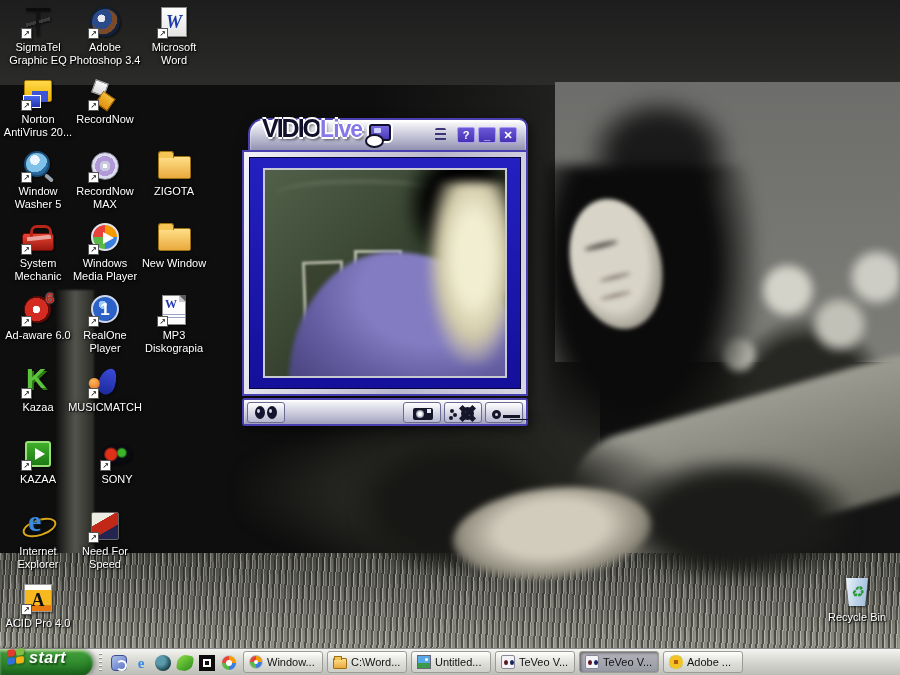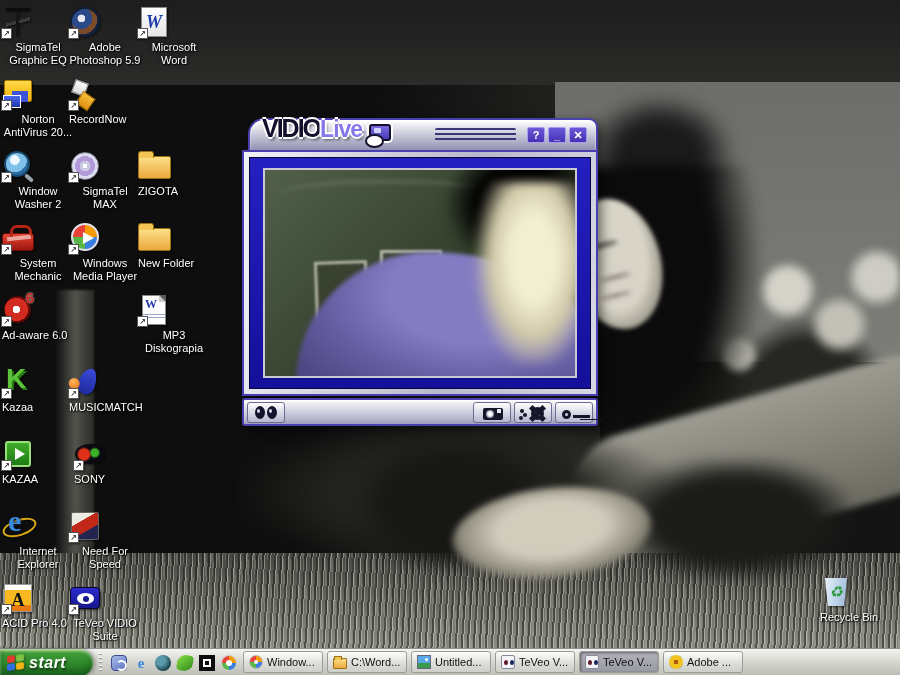--- a/index.html
+++ b/index.html
@@ -36,21 +36,21 @@
   .wp-jacket2{left:620px;top:460px;width:230px;height:120px;background:radial-gradient(ellipse,#1b1b19 50%,transparent 78%);filter:blur(7px);}
   .wp-manface{left:452px;top:488px;width:200px;height:90px;transform:rotate(-6deg);border-radius:50%;
     background:radial-gradient(ellipse at 50% 45%,#d1ccbc 38%,#8f8b7d 65%,transparent 80%);filter:blur(3px);}
   .wp-grass{left:0;top:553px;right:0;height:95px;
     background:
       repeating-linear-gradient(94deg,rgba(235,235,225,.38) 0 1px,transparent 1px 4px,rgba(0,0,0,.42) 4px 6px),
       repeating-linear-gradient(86deg,rgba(200,200,190,.22) 0 2px,transparent 2px 7px),
       linear-gradient(#454540,#8b8b81);}
 
   
-  .dicon{position:absolute;width:72px;display:flex;flex-direction:column;align-items:flex-start;cursor:default;}
+  .dicon{position:absolute;width:72px;display:flex;flex-direction:column;align-items:center;cursor:default;}
   .dlabel{margin-top:3px;font-size:11px;line-height:13px;color:#fff;text-align:center;
     text-shadow:1px 1px 1px #000,0 0 4px #000;max-width:74px;}
   .g{width:32px;height:32px;position:relative;filter:drop-shadow(1px 1px 1px rgba(0,0,0,.6));}
   .sc{position:absolute;left:-1px;bottom:-1px;width:11px;height:11px;background:#fff;border:1px solid #555;
     font-size:8px;line-height:9px;color:#000;text-align:center;z-index:2;}
   .sc:after{content:"↗";}
   .gi{position:absolute;}
 
   .g-eq .gi{left:4px;top:2px;width:24px;height:28px;
     background:linear-gradient(180deg,#0c0c0c 0 3px,transparent 3px),linear-gradient(90deg,transparent 10px,#141414 10px 13px,transparent 13px),
@@ -106,21 +106,21 @@
     background:linear-gradient(#fff 0 18%,#f8b820 19% 78%,#e87810 79%);}
   .g-acid .gi:after{content:"A";position:absolute;inset:5px 0 0 0;text-align:center;font:900 18px "Liberation Serif",serif;color:#111;}
   .g-teveo .gi{left:1px;top:5px;width:30px;height:22px;background:linear-gradient(#2a2ace,#17178e);border:1px solid #05052a;border-radius:4px;}
   .g-teveo .gi:before{content:"";position:absolute;left:6px;top:5px;width:17px;height:11px;background:#fff;border-radius:50%;}
   .g-teveo .gi:after{content:"";position:absolute;left:12px;top:8px;width:6px;height:6px;background:#17178e;border-radius:50%;}
   .g-recycle .gi{left:4px;top:2px;width:24px;height:28px;
     background:linear-gradient(100deg,#eef5fb,#bcd2e8 55%,#9cbada);clip-path:polygon(4% 0,96% 0,84% 100%,16% 100%);}
   .g-recycle .gi:after{content:"♻";position:absolute;inset:5px 0 0 0;text-align:center;font-size:15px;color:#2a9a3a;}
 
   
-  .vwin{position:absolute;left:242px;top:116px;width:356px;height:310px;filter:drop-shadow(3px 4px 6px rgba(0,0,0,.55));}
+  .vwin{position:absolute;left:242px;top:116px;width:286px;height:310px;filter:drop-shadow(3px 4px 6px rgba(0,0,0,.55));}
   .vtitle{position:absolute;left:6px;right:0;top:2px;height:32px;border:2px solid #4a3fae;border-bottom:none;
     border-radius:16px 9px 0 0;background:linear-gradient(#ffffff,#c3c3d6 55%,#9191b1);box-shadow:inset 0 2px 2px #fff;}
   .vlogo{position:absolute;left:12px;top:-6px;white-space:nowrap;z-index:3;}
   .vbrand{font:900 25px "Liberation Sans",sans-serif;letter-spacing:-2px;color:#12102a;
     text-shadow:-2px 0 0 #fff,2px 0 0 #fff,0 -2px 0 #fff,0 2px 0 #fff,2px 3px 3px rgba(0,0,0,.55);}
   .vlive{font:900 23px "Liberation Sans",sans-serif;letter-spacing:-1px;color:#8678e8;
     text-shadow:-2px 0 0 #fff,2px 0 0 #fff,0 -2px 0 #fff,0 2px 0 #fff,2px 3px 3px rgba(0,0,0,.55);}
   .vlogo-icon{display:inline-block;position:relative;top:4px;left:2px;width:22px;height:17px;
     background:linear-gradient(#7a6ae0,#4a3ab8);border:2px solid #12102a;border-radius:3px;box-shadow:0 0 0 2px #fff;}
   .vlogo-icon:before{content:"";position:absolute;left:3px;top:2px;width:7px;height:5px;background:#cfd2ff;border-radius:1px;}
@@ -165,21 +165,21 @@
   .i-key{left:6px;top:7px;width:9px;height:9px;border:3px solid #16162a;border-radius:50%;}
   .i-key:after{content:"";position:absolute;left:8px;top:2px;width:17px;height:3px;background:#16162a;
     box-shadow:6px 3px 0 -1px #16162a,10px 3px 0 -1px #16162a,14px 3px 0 -1px #16162a;}
 
   
   .taskbar{position:absolute;left:0;right:0;bottom:0;height:27px;
     background:linear-gradient(#f4f4f0,#d9d9d3 45%,#bdbdb7);border-top:1px solid #8f8f91;z-index:10;}
   .start{position:absolute;left:0;top:0;width:93px;height:27px;border-radius:0 13px 13px 0;cursor:pointer;
     background:linear-gradient(#7fbf4d 0%,#3f9c38 14%,#2f8a2c 55%,#267029 100%);
     box-shadow:inset 0 2px 3px rgba(255,255,255,.5),inset 0 -5px 9px rgba(0,60,0,.45),2px 0 4px rgba(0,0,0,.35);
-    display:flex;align-items:center;gap:5px;padding-left:7px;}
+    display:flex;align-items:flex-start;gap:5px;padding-left:7px;}
   .start-label{color:#fff;font:italic 700 16px "Liberation Sans",sans-serif;text-shadow:1px 2px 2px rgba(0,0,0,.55);letter-spacing:.5px;}
   .flag{width:17px;height:15px;display:grid;grid-template:1fr 1fr/1fr 1fr;gap:1px;transform:skewY(-7deg);filter:drop-shadow(1px 1px 1px rgba(0,0,0,.4));}
   .flag i{border-radius:2px;}
   .f1{background:#e23a2e;}.f2{background:#7ec142;}.f3{background:#2f6fe0;}.f4{background:#f2b410;}
   .grip{width:3px;height:19px;margin:0 3px;background:repeating-linear-gradient(180deg,#fff 0 1px,#8f8f96 1px 2px,transparent 2px 4px);}
   .ql{position:absolute;left:96px;top:0;height:27px;display:flex;align-items:center;gap:6px;}
   .qi{width:16px;height:16px;position:relative;cursor:pointer;flex:none;}
   .qi-msn{border-radius:4px;background:linear-gradient(145deg,#aebfe8,#5a74c4);border:1px solid #3c4c94;}
   .qi-msn:after{content:"";position:absolute;left:4px;top:4px;width:7px;height:7px;border:2px solid #fff;border-radius:50%;border-left-color:transparent;}
   .qi-ie{font:700 15px/16px "Liberation Serif",serif;color:#3a8ade;text-align:center;}
@@ -249,21 +249,21 @@
         <i class="gi"></i>
         <span class="sc"></span>
       </div>
     <div class="dlabel">SigmaTel Graphic EQ</div>
     </div>
   <div class="dicon" style="left:69px;top:6px">
     <div class="g g-ps">
         <i class="gi"></i>
         <span class="sc"></span>
       </div>
-    <div class="dlabel">Adobe Photoshop 5.9</div>
+    <div class="dlabel">Adobe Photoshop 3.4</div>
     </div>
   <div class="dicon" style="left:138px;top:6px">
     <div class="g g-word">
         <i class="gi"></i>
         <span class="sc"></span>
       </div>
     <div class="dlabel">Microsoft Word</div>
     </div>
 
   <div class="dicon" style="left:2px;top:78px">
@@ -279,28 +279,28 @@
         <span class="sc"></span>
       </div>
     <div class="dlabel">RecordNow</div>
     </div>
 
   <div class="dicon" style="left:2px;top:150px">
     <div class="g g-washer">
         <i class="gi"></i>
         <span class="sc"></span>
       </div>
-    <div class="dlabel">Window Washer 2</div>
+    <div class="dlabel">Window Washer 5</div>
     </div>
   <div class="dicon" style="left:69px;top:150px">
     <div class="g g-cd">
         <i class="gi"></i>
         <span class="sc"></span>
       </div>
-    <div class="dlabel">SigmaTel MAX</div>
+    <div class="dlabel">RecordNow MAX</div>
     </div>
   <div class="dicon" style="left:138px;top:150px">
     <div class="g g-folder">
         <i class="gi"></i>
       </div>
     <div class="dlabel">ZIGOTA</div>
     </div>
 
   <div class="dicon" style="left:2px;top:222px">
     <div class="g g-toolbox">
@@ -313,30 +313,37 @@
     <div class="g g-wmp">
         <i class="gi"></i>
         <span class="sc"></span>
       </div>
     <div class="dlabel">Windows Media Player</div>
     </div>
   <div class="dicon" style="left:138px;top:222px">
     <div class="g g-folder">
         <i class="gi"></i>
       </div>
-    <div class="dlabel">New Folder</div>
+    <div class="dlabel">New Window</div>
     </div>
 
   <div class="dicon" style="left:2px;top:294px">
     <div class="g g-adaware">
         <i class="gi"></i>
         <span class="sc"></span>
       </div>
     <div class="dlabel">Ad-aware 6.0</div>
     </div>
+  <div class="dicon" style="left:69px;top:294px">
+    <div class="g g-real">
+        <i class="gi"></i>
+        <span class="sc"></span>
+      </div>
+    <div class="dlabel">RealOne Player</div>
+    </div>
   <div class="dicon" style="left:138px;top:294px">
     <div class="g g-doc">
         <i class="gi"></i>
         <span class="sc"></span>
       </div>
     <div class="dlabel">MP3 Diskograpia</div>
     </div>
 
   <div class="dicon" style="left:2px;top:366px">
     <div class="g g-kazaa">
@@ -353,21 +360,21 @@
     <div class="dlabel">MUSICMATCH</div>
     </div>
 
   <div class="dicon" style="left:2px;top:438px">
     <div class="g g-kazaa2">
         <i class="gi"></i>
         <span class="sc"></span>
       </div>
     <div class="dlabel">KAZAA</div>
     </div>
-  <div class="dicon" style="left:74px;top:438px">
+  <div class="dicon" style="left:81px;top:438px">
     <div class="g g-sony">
         <i class="gi"></i>
         <span class="sc"></span>
       </div>
     <div class="dlabel">SONY</div>
     </div>
 
   <div class="dicon" style="left:2px;top:510px">
     <div class="g g-ie">
         <i class="gi"></i>
@@ -381,27 +388,20 @@
       </div>
     <div class="dlabel">Need For Speed</div>
     </div>
 
   <div class="dicon" style="left:2px;top:582px">
     <div class="g g-acid">
         <i class="gi"></i>
         <span class="sc"></span>
       </div>
     <div class="dlabel">ACID Pro 4.0</div>
-    </div>
-  <div class="dicon" style="left:69px;top:582px">
-    <div class="g g-teveo">
-        <i class="gi"></i>
-        <span class="sc"></span>
-      </div>
-    <div class="dlabel">TeVeo VIDIO Suite</div>
     </div>
 
   <div class="dicon recycle" style="left:820px;top:576px">
     <div class="g g-recycle">
         <i class="gi"></i>
       </div>
     <div class="dlabel">Recycle Bin</div>
     </div>
 
   <div class="vwin">

